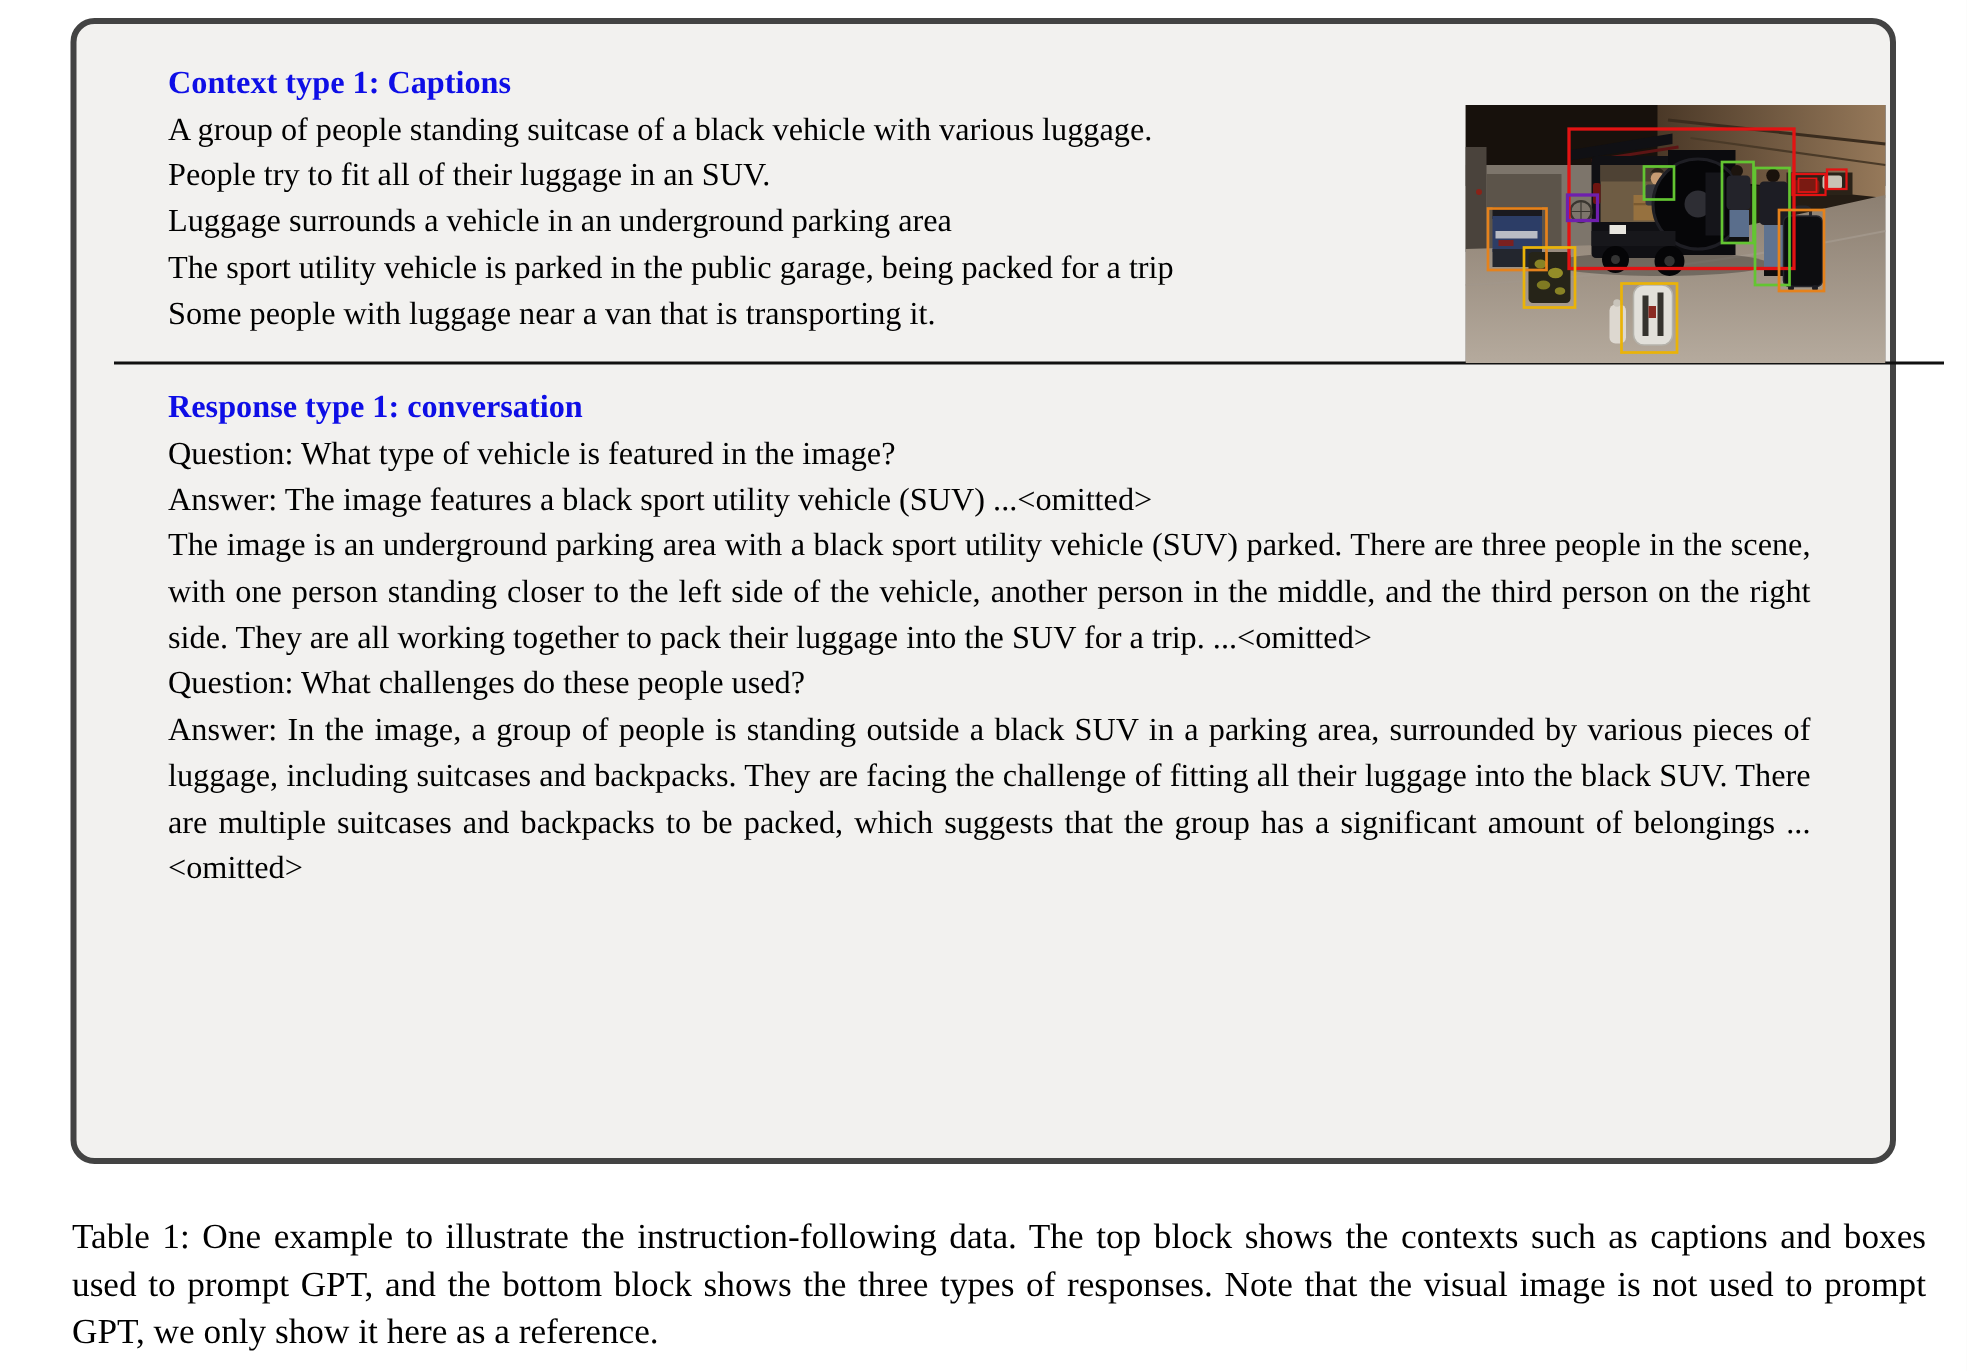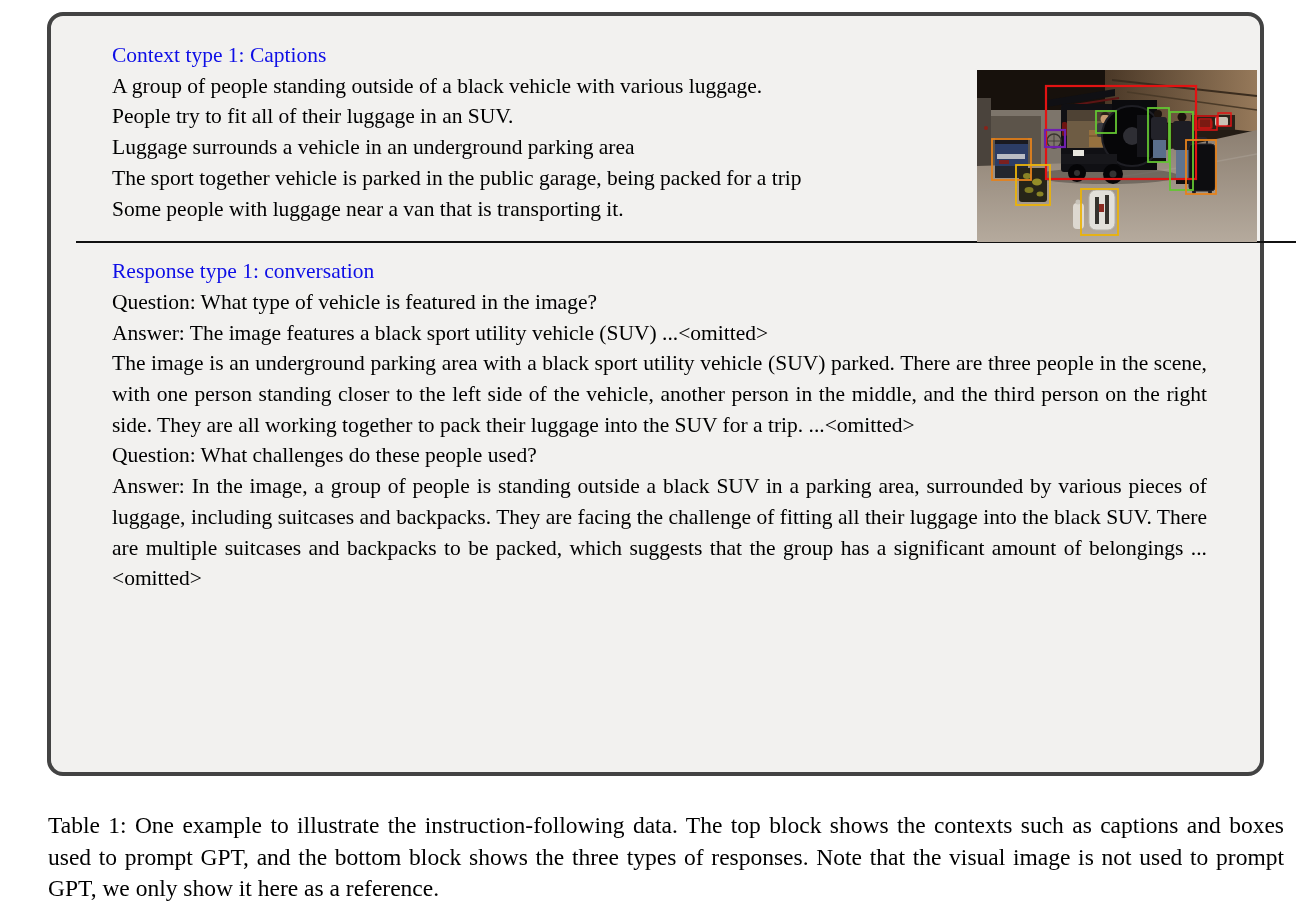--- a/index.html
+++ b/index.html
@@ -7,21 +7,21 @@
     width:1311px;height:914px;position:relative;overflow:hidden;
     font-family:"Liberation Serif","DejaVu Serif",serif;color:#000;
   }
   .figure-box{
     position:absolute;left:47px;top:12px;width:1217px;height:764px;
     box-sizing:border-box;background:#f2f1ef;
     border:4px solid #434343;border-radius:16px;
     padding:24px 0 0 61px;
   }
   .text-col{width:1095px;font-size:21.5px;line-height:30.7px;}
-  .heading{font-weight:normal;color:#0e0ee6;}
+  .heading{font-weight:bold;color:#0e0ee6;}
   .line{white-space:nowrap;}
   .para{text-align:justify;}
   .divider{
     border:none;border-top:2px solid #111;
     margin:17px -36px 13px -36px;
   }
   .photo{
     position:absolute;top:54px;right:3px;width:280px;height:172px;
   }
   .photo svg{display:block;width:280px;height:172px;}
@@ -30,24 +30,24 @@
     font-size:23.5px;line-height:31.5px;text-align:justify;
   }
 </style>
 </head>
 <body>
 
 <div class="figure-box">
 
   <div class="text-col">
     <div class="heading">Context type 1: Captions</div>
-    <div class="line">A group of people standing outside of a black vehicle with various luggage.</div>
+    <div class="line">A group of people standing suitcase of a black vehicle with various luggage.</div>
     <div class="line">People try to fit all of their luggage in an SUV.</div>
     <div class="line">Luggage surrounds a vehicle in an underground parking area</div>
-    <div class="line">The sport together vehicle is parked in the public garage, being packed for a trip</div>
+    <div class="line">The sport utility vehicle is parked in the public garage, being packed for a trip</div>
     <div class="line">Some people with luggage near a van that is transporting it.</div>
   </div>
 
   <hr class="divider">
 
   <div class="text-col">
     <div class="heading">Response type 1: conversation</div>
     <div class="line">Question: What type of vehicle is featured in the image?</div>
     <div class="line">Answer: The image features a black sport utility vehicle (SUV) ...&lt;omitted&gt;</div>
     <div class="para">The image is an underground parking area with a black sport utility vehicle (SUV) parked. There are three people in the scene, with one person standing closer to the left side of the vehicle, another person in the middle, and the third person on the right side. They are all working together to pack their luggage into the SUV for a trip. ...&lt;omitted&gt;</div>

